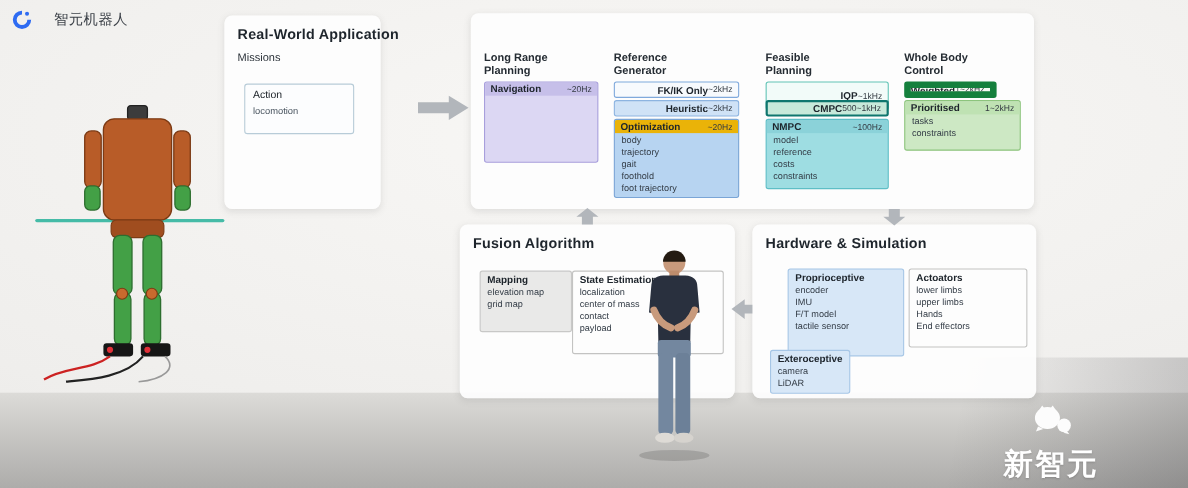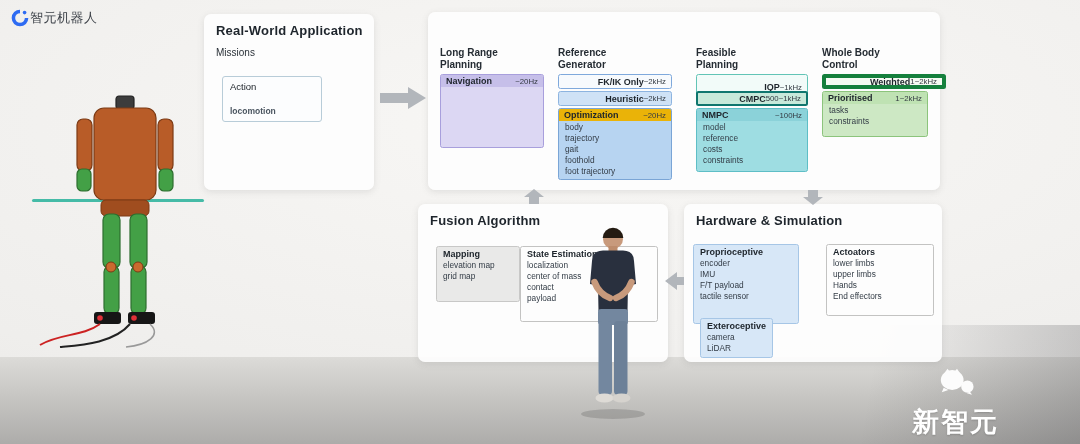--- a/index.html
+++ b/index.html
@@ -4,41 +4,41 @@
 <style>
   html,body{margin:0;padding:0;background:#9a9a98;}
   .stage{position:relative;width:1080px;height:444px;overflow:hidden;
     font-family:"Liberation Sans",sans-serif;
     background:radial-gradient(140% 120% at 55% 28%, #f8f7f5 0%, #efeeec 55%, #e3e2e0 100%);}
   .floor{position:absolute;left:0;right:0;top:357px;height:87px;
     background:linear-gradient(180deg,#dcdbd8 0%,#c7c6c3 45%,#adacaa 100%);}
   .shade-right{position:absolute;right:0;top:325px;width:320px;height:119px;
     background:linear-gradient(100deg,rgba(0,0,0,0) 35%,rgba(35,35,40,0.22) 100%);}
 
-  .brand{position:absolute;left:10px;top:8px;display:flex;align-items:center;gap:0;}
+  .brand{position:absolute;left:10px;top:8px;display:flex;align-items:center;gap:19px;}
   .brand-icon{width:20px;height:20px;}
   .brand-text{font-size:13px;color:#3c4148;font-weight:500;letter-spacing:0.5px;}
 
   .robot{position:absolute;left:30px;top:95px;width:185px;height:255px;}
   .presenter{position:absolute;left:558px;top:221px;width:110px;height:200px;z-index:6;}
 
   .card{position:absolute;background:rgba(253,253,253,0.95);border-radius:7px;
     box-shadow:0 2px 7px rgba(90,90,90,0.14);z-index:2;}
   .card-title{position:absolute;left:12px;top:9px;font-size:13px;font-weight:bold;color:#1e252c;letter-spacing:0.2px;white-space:nowrap;}
 
-  .card.rw{left:204px;top:14px;width:170px;height:176px;}
+  .card.rw{left:204px;top:14px;width:142px;height:176px;}
   .card.plan{left:428px;top:12px;width:512px;height:178px;}
   .card.fusion{left:418px;top:204px;width:250px;height:158px;}
   .card.hw{left:684px;top:204px;width:258px;height:158px;}
 
   .rw-sub{position:absolute;left:12px;top:33px;font-size:10px;font-weight:500;color:#2a3138;}
   .action-box{position:absolute;left:18px;top:62px;width:100px;height:46px;background:#fcfdfe;
     border:1px solid #b8ccd8;border-radius:3px;padding:4px 7px;box-sizing:border-box;}
   .action-title{font-size:9.5px;font-weight:normal;color:#20262c;}
-  .action-item{font-size:8.5px;color:#4a5560;margin-top:14px;font-weight:bold;}
+  .action-item{font-size:8.5px;color:#4a5560;margin-top:4px;}
 
   .col-heading{position:absolute;top:35px;font-size:10px;font-weight:bold;color:#252c33;
     line-height:1.2;white-space:pre-line;}
   .ch1{left:12px;}.ch2{left:130px;}.ch3{left:268px;}.ch4{left:394px;}
 
   .mbox{position:absolute;box-sizing:border-box;border-radius:2.5px;overflow:hidden;}
   .head{display:flex;justify-content:space-between;align-items:center;padding:1px 5px;}
   .head-plain{display:block;padding:2px 6px 0;}
   .t{font-size:9px;font-weight:bold;color:#1d242b;white-space:nowrap;}
   .freq{font-size:7.8px;font-weight:normal;color:#333a42;white-space:nowrap;}
@@ -48,27 +48,27 @@
   .nav-box{left:12px;top:62px;width:104px;height:74px;background:#dcd7f3;border:1px solid #a89fdc;}
   .nav-box .head{background:#c6bfe9;}
   .fkik-box{left:130px;top:62px;width:114px;height:15px;background:#f7fafd;border:1px solid #7fa9dc;}
   .heur-box{left:130px;top:79px;width:114px;height:15px;background:#cfe2f6;border:1px solid #8db4e0;}
   .opt-box{left:130px;top:96px;width:114px;height:72px;background:#b7d4f1;border:1px solid #7aa5d6;}
   .opt-box .head{background:#eab308;}
   .iqp-box{left:268px;top:62px;width:112px;height:26px;background:#f2fbf9;border:1px solid #62c4b6;}
   .cmpc-box{left:268px;top:79px;width:112px;height:15px;background:#c7e9da;border:2px solid #0f766e;}
   .nmpc-box{left:268px;top:96px;width:112px;height:64px;background:#9edde2;border:1px solid #5ebec6;}
   .nmpc-box .head{background:#8bd2d9;}
-  .wgt-box{left:394px;top:62px;width:124px;height:15px;background:#f5fbf3;border:4px solid #15803d;}
+  .wgt-box{left:394px;top:62px;width:84px;height:15px;background:#f5fbf3;border:6px solid #15803d;}
   .pri-box{left:394px;top:79px;width:106px;height:46px;background:#cde8c4;border:1px solid #8cc47c;}
   .pri-box .head{background:#bfe2b3;}
 
   .map-box{left:18px;top:42px;width:84px;height:56px;background:#e9e9e8;border:1px solid #c8c8c7;}
   .se-box{left:102px;top:42px;width:138px;height:76px;background:#fdfdfd;border:1px solid #c3c3c2;}
-  .prop-box{left:9px;top:40px;width:106px;height:80px;background:#d7e7f7;border:1px solid #a6c6e6;}
+  .prop-box{left:32px;top:40px;width:106px;height:80px;background:#d7e7f7;border:1px solid #a6c6e6;}
   .ext-box{left:16px;top:114px;width:73px;height:40px;background:#d7e7f7;border:1px solid #a6c6e6;}
   .act-box{left:142px;top:40px;width:108px;height:72px;background:#fdfdfd;border:1px solid #c3c3c2;}
 
   .arrows{position:absolute;left:0;top:0;width:1080px;height:444px;z-index:3;pointer-events:none;}
 
   .watermark{position:absolute;left:912px;top:366px;display:flex;align-items:center;gap:8px;z-index:8;flex-direction:column;}
   .wm-icon{width:36px;height:30px;opacity:0.96;}
   .wm-text{font-size:27px;font-weight:bold;color:#ffffff;letter-spacing:2px;
     text-shadow:0 1px 2px rgba(0,0,0,0.18);}
 </style>
@@ -223,21 +223,21 @@
     </div>
   </div>
 
   <div class="card hw">
     <div class="card-title">Hardware &amp; Simulation</div>
     <div class="mbox prop-box">
       <div class="head-plain t">Proprioceptive</div>
       <div class="items">
         <div>encoder</div>
         <div>IMU</div>
-        <div>F/T payload</div>
+        <div>F/T model</div>
         <div>tactile sensor</div>
       </div>
     </div>
     <div class="mbox ext-box">
       <div class="head-plain t">Exteroceptive</div>
       <div class="items">
         <div>camera</div>
         <div>LiDAR</div>
       </div>
     </div>

